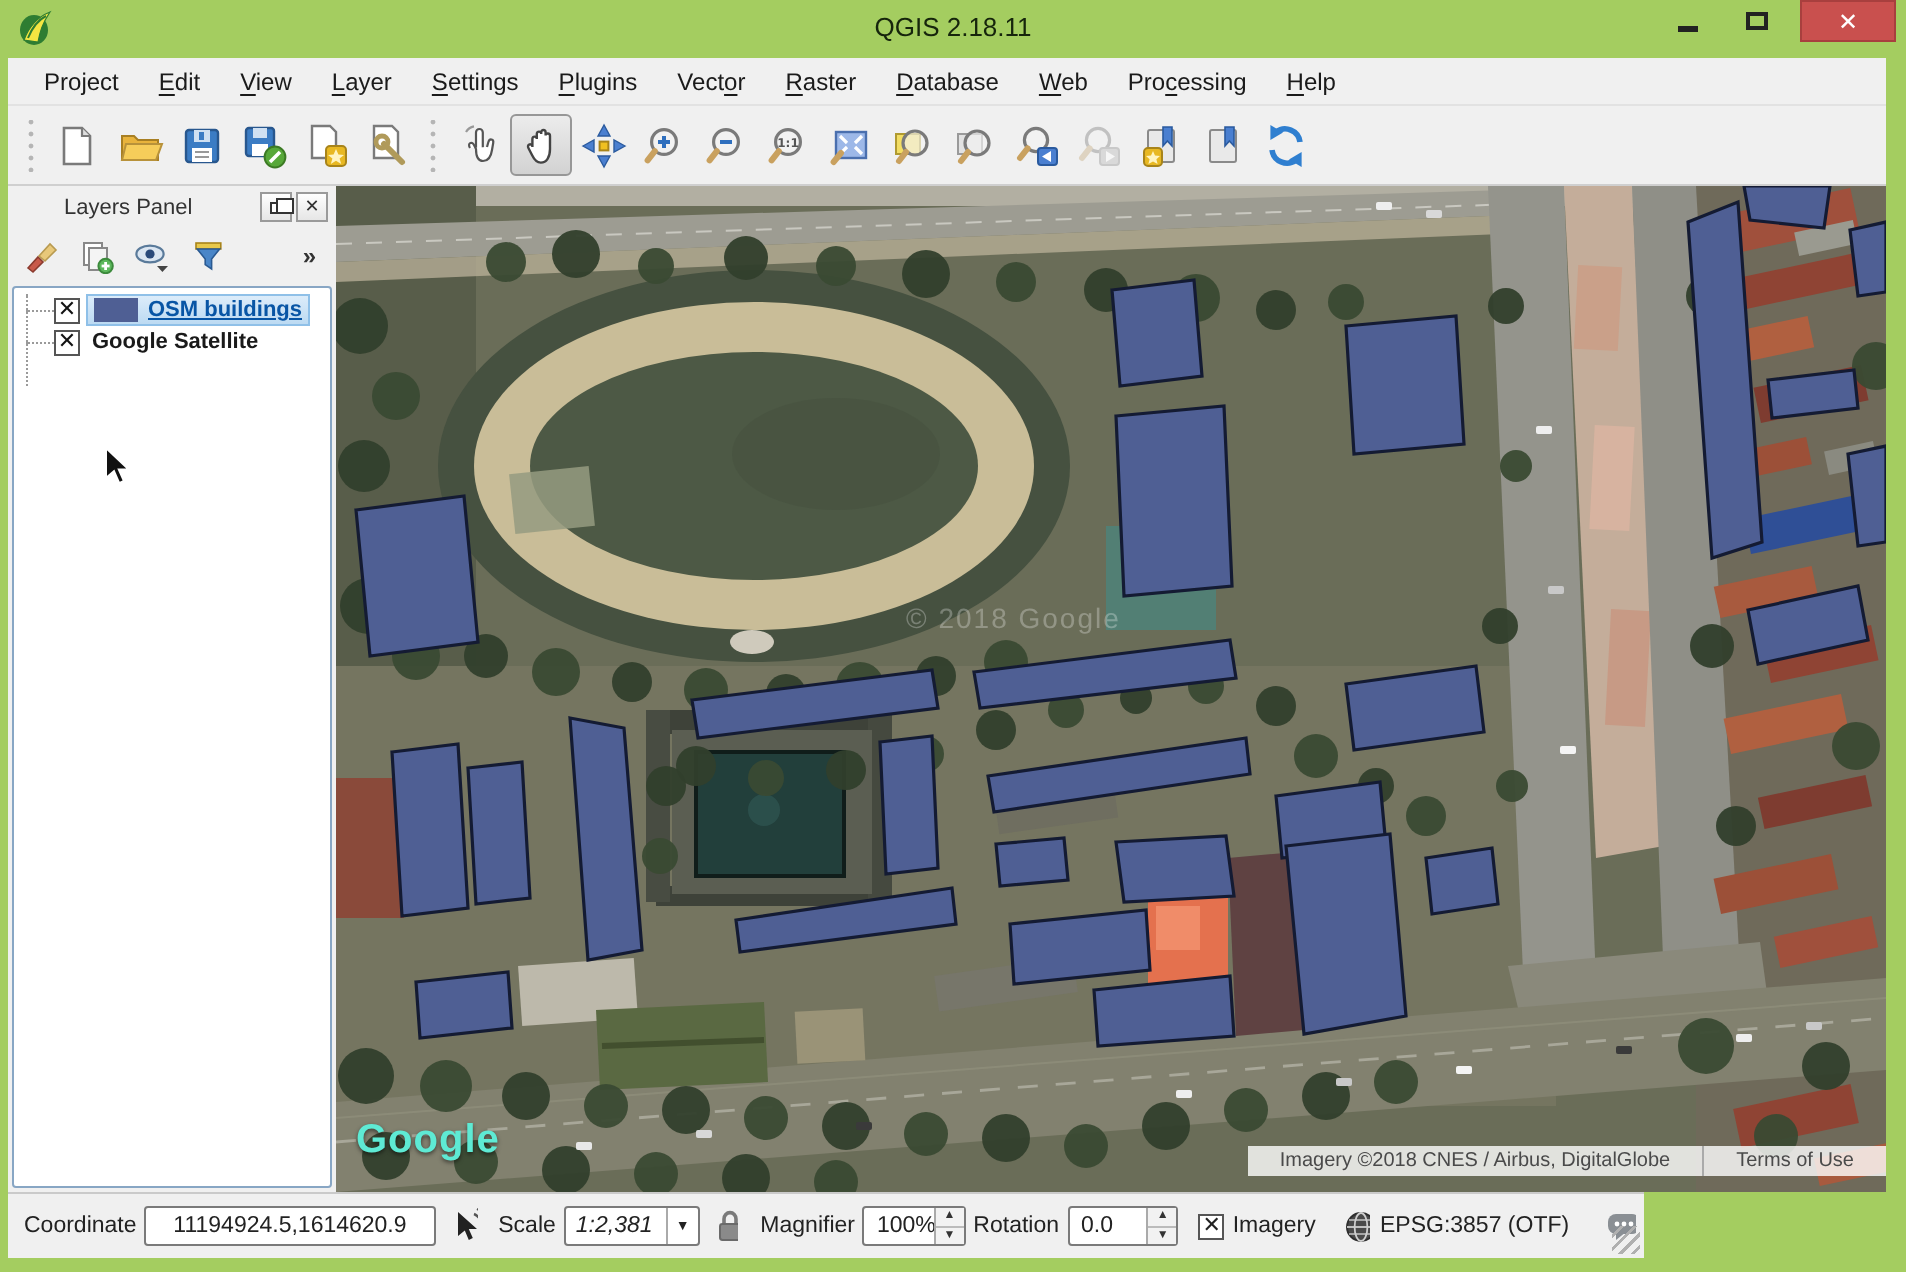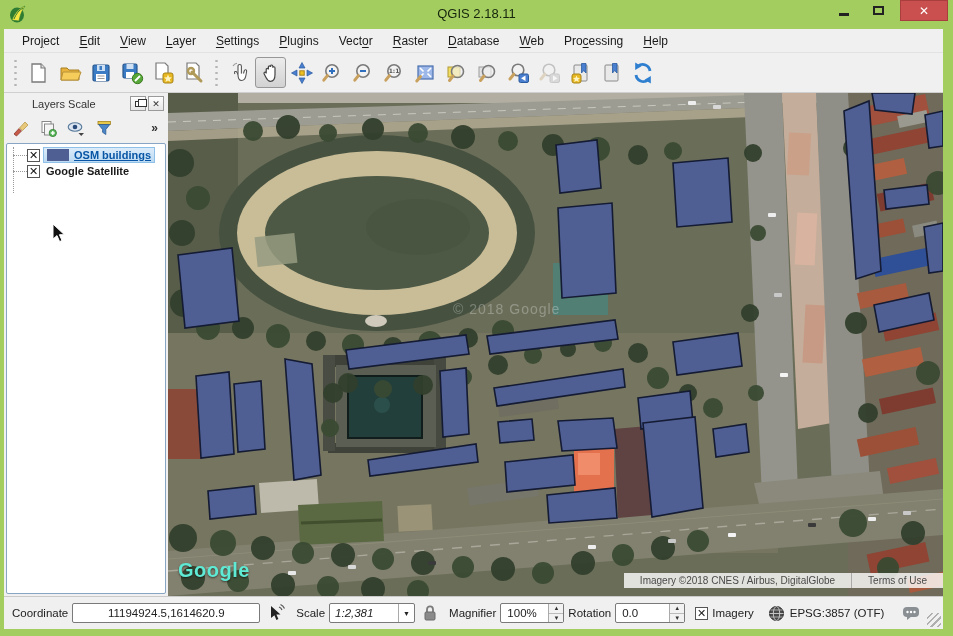--- a/index.html
+++ b/index.html
@@ -56,21 +56,21 @@
   
   .map{position:absolute;left:168px;top:93px;width:775px;height:503px;background:#6a6d58;overflow:hidden;}
   .map svg.scene{position:absolute;inset:0;}
   .wm-center{position:absolute;left:285px;top:208px;font-size:14px;color:rgba(255,255,255,.28);letter-spacing:1px;}
   .g-logo{position:absolute;left:10px;top:466px;font-size:20px;font-weight:bold;color:#5eead4;
           text-shadow:0 1px 2px rgba(0,0,0,.55);letter-spacing:.5px;}
   .attrib{position:absolute;right:0;bottom:8px;display:flex;font-size:10px;color:#4a4a4a;}
   .attrib .box{background:rgba(255,255,255,.8);padding:2px 16px;}
   .attrib .box+.box{border-left:1px solid #aaa;}
   
-  .statusbar{position:absolute;left:4px;top:596px;width:939px;height:33px;background:#f0f0f0;border-top:1px solid #cacaca;
+  .statusbar{position:absolute;left:4px;top:596px;width:818px;height:33px;background:#f0f0f0;border-top:1px solid #cacaca;
              display:flex;align-items:center;font-size:11.5px;color:#222;padding:0 4px;}
   .sb-label{margin:0 4px;white-space:nowrap;}
   .sb-input{height:20px;background:#fff;border:1px solid #7a7a7a;border-radius:2px;display:flex;align-items:center;justify-content:center;font-size:11.5px;}
   .coord{width:188px;}
   .combo{width:86px;position:relative;justify-content:flex-start;padding-left:5px;font-style:italic;}
   .combo .arrow{position:absolute;right:0;top:0;bottom:0;width:16px;border-left:1px solid #aaa;display:flex;align-items:center;justify-content:center;font-size:7px;color:#222;}
   .spin{position:relative;justify-content:flex-start;padding-left:6px;}
   .spin .arrows{position:absolute;right:0;top:0;bottom:0;width:15px;border-left:1px solid #aaa;display:flex;flex-direction:column;}
   .spin .arrows div{flex:1;display:flex;align-items:center;justify-content:center;font-size:6px;color:#333;background:#f2f2f2;}
   .spin .arrows div:first-child{border-bottom:1px solid #bbb;}
@@ -268,21 +268,21 @@
           <path d="M19,10 A7.5,7.5 0 0 0 7,5" fill="none" stroke="#2f7fd0" stroke-width="2.8"></path>
           <polygon points="4.2,1.5 4.2,9 10.5,5.2" fill="#2f7fd0"></polygon>
           <path d="M5,14 A7.5,7.5 0 0 0 17,19" fill="none" stroke="#2f7fd0" stroke-width="2.8"></path>
           <polygon points="19.8,22.5 19.8,15 13.5,18.8" fill="#2f7fd0"></polygon>
         </svg>
       </div>
   </div>
 
   <div class="dock">
     <div class="dock-header">
-      <span class="dock-title">Layers Scale</span>
+      <span class="dock-title">Layers Panel</span>
       <div class="dock-hbtn dock-float">
           <div class="float-glyph"></div>
         </div>
       <div class="dock-hbtn dock-close">✕</div>
     </div>
     <div class="dock-tools">
       <svg width="18" height="18">
           <polygon points="2,15 7,9.5 9.5,12 4.5,17" fill="#c85a4a" stroke="#8a3a2e" stroke-width=".8"></polygon>
           <polygon points="7.5,9 13,3 16,6 10.5,11.5" fill="#e8c87a" stroke="#b89a50" stroke-width=".8"></polygon>
         </svg>

